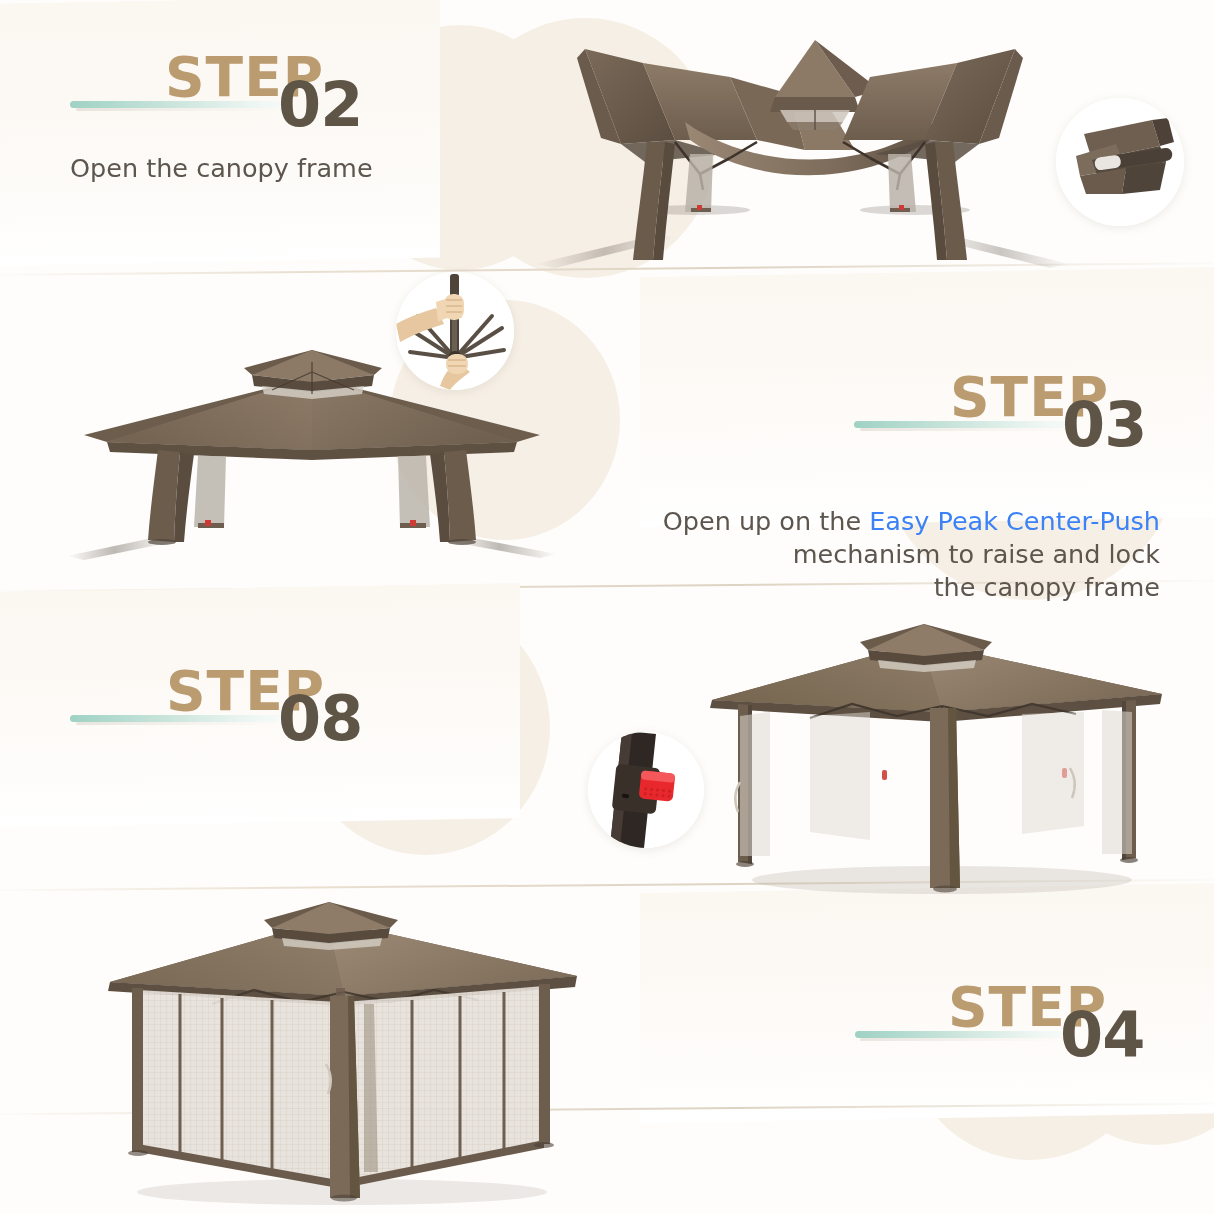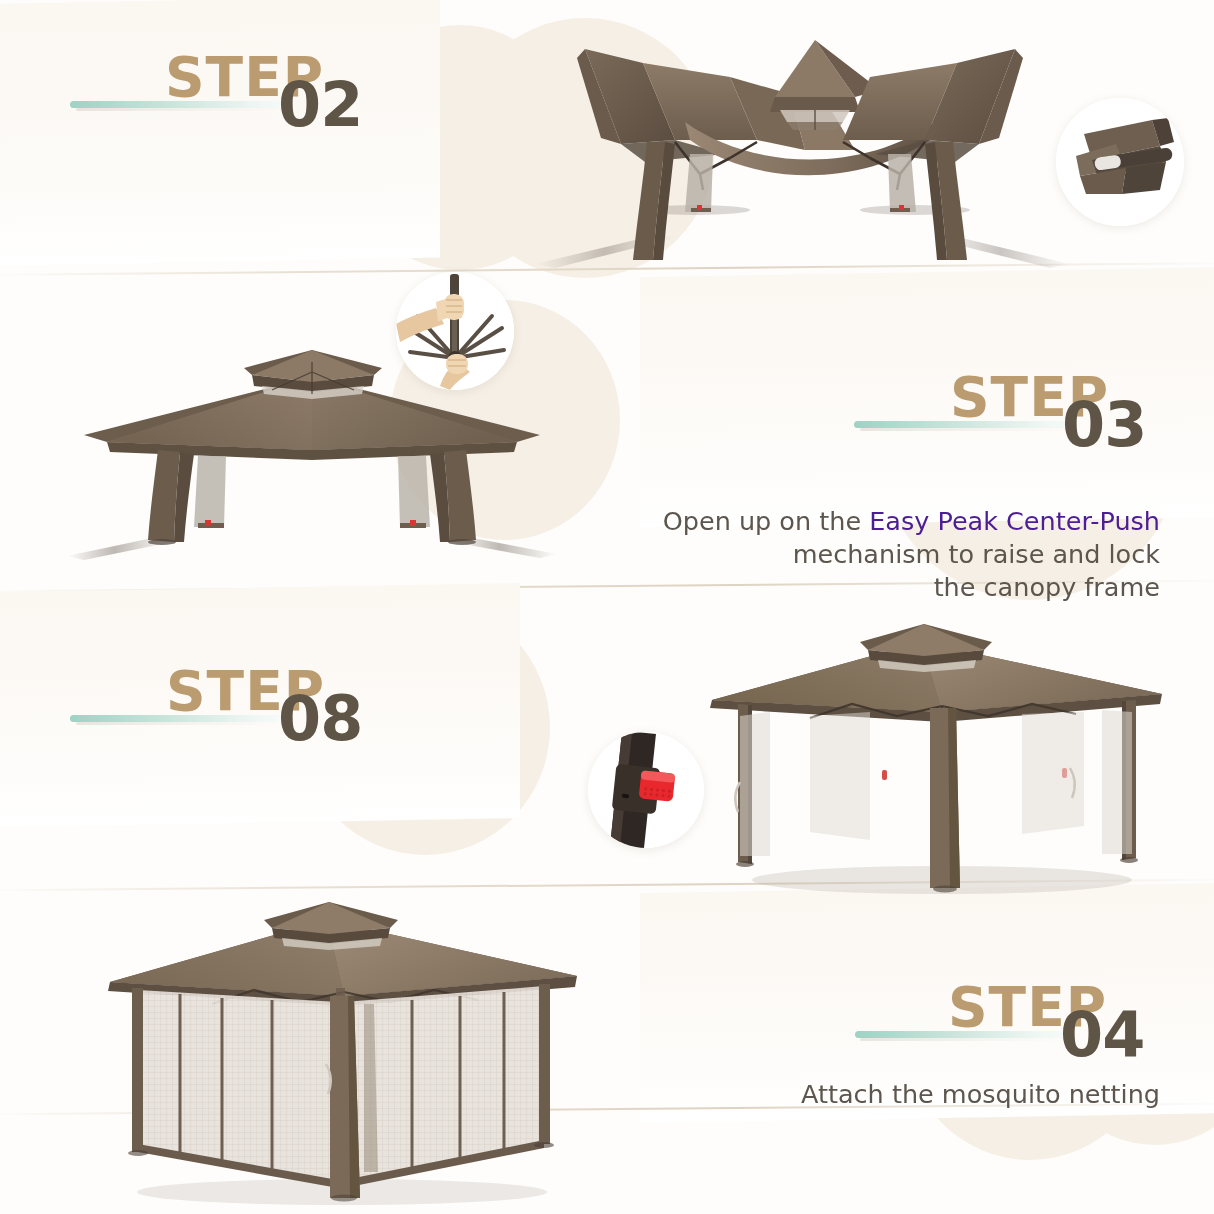--- a/index.html
+++ b/index.html
@@ -78,21 +78,21 @@
   }
 
   .step-desc {
     position: absolute;
     font-family: "DejaVu Sans", sans-serif;
     font-size: 25.5px;
     color: #5d564e;
     line-height: 1.3;
     white-space: pre-line;
   }
-  .step-desc .hl { color: #4c1d95; }
+  .step-desc .hl { color: #3b82f6; }
   .align-left  { text-align: left; }
   .align-right { text-align: right; }
 
   
   .photo { position: absolute; }
   .photo svg { display: block; }
 
   
   .inset {
     position: absolute;
@@ -127,20 +127,21 @@
   <div class="band" style="left:640px; top:888px; width:600px; height:230px; transform:skewY(-1deg); background:linear-gradient(180deg,#fbf7f1 0%,#fefcfa 75%,#ffffff 100%);"></div>
   <div class="hairline" style="left:-20px; top:1108px; width:1260px; transform:rotate(-0.5deg);"></div>
 
   <div class="step-block" style="left:70px; top:48px; width:430px;">
     <div class="step-head">
       <div class="accent-line accent-ltr" style="left:0px; width:220px;"></div>
       <div class="line-shadow" style="left:6px; width:215px;"></div>
       <div class="step-word" style="left:95px;">STEP</div>
       <div class="step-num" style="left:208px;">02</div>
     </div>
+    <div class="step-desc align-left" style="left:0px; top:104px; width:430px;">Open the canopy frame</div>
   </div>
 
   <div class="photo" style="left:525px; top:22px;">
     <svg width="560" height="255" viewBox="0 0 560 255">
       <defs>
         <linearGradient id="g1a" x1="0" y1="0" x2="0" y2="1">
           <stop offset="0%" stop-color="#8d7b68"></stop>
             <stop offset="100%" stop-color="#6d5d4d"></stop>
         </linearGradient>
         <linearGradient id="g1b" x1="0" y1="0" x2="1" y2="1">
@@ -440,21 +441,20 @@
     </svg>
   </div>
 
   <div class="step-block" style="left:760px; top:978px; width:400px;">
     <div class="step-head">
       <div class="accent-line accent-rtl" style="left:95px; width:212px;"></div>
       <div class="line-shadow" style="left:100px; width:208px;"></div>
       <div class="step-word" style="left:188px;">STEP</div>
       <div class="step-num" style="left:300px;">04</div>
     </div>
-    <div class="step-desc align-right" style="left:0px; top:100px; width:400px;">Attach the mosquito netting</div>
   </div>
 
   <div class="photo" style="left:82px; top:892px;">
     <svg width="518" height="318" viewBox="0 0 518 318">
       <defs>
         <linearGradient id="g4l" x1="1" y1="0" x2="0" y2="0.8">
           <stop offset="0%" stop-color="#91806c"></stop>
             <stop offset="100%" stop-color="#7a6955"></stop>
         </linearGradient>
         <linearGradient id="g4r" x1="0" y1="0" x2="1" y2="0.8">

